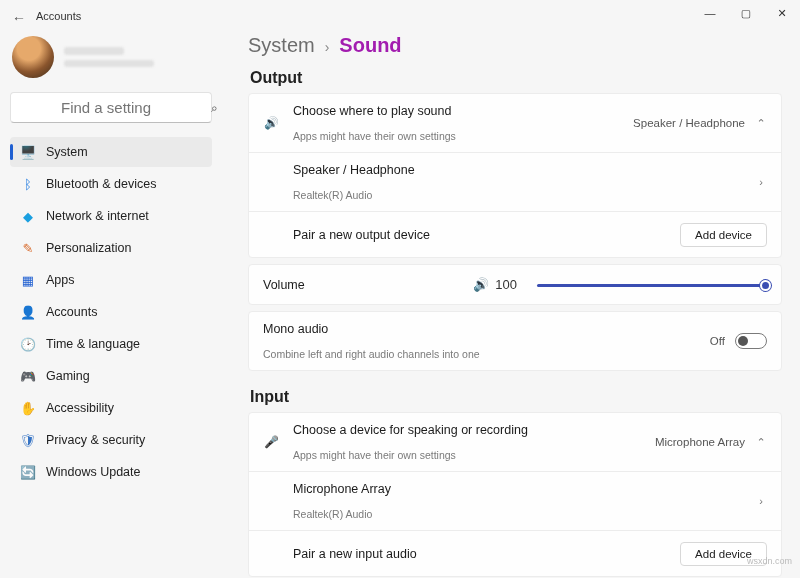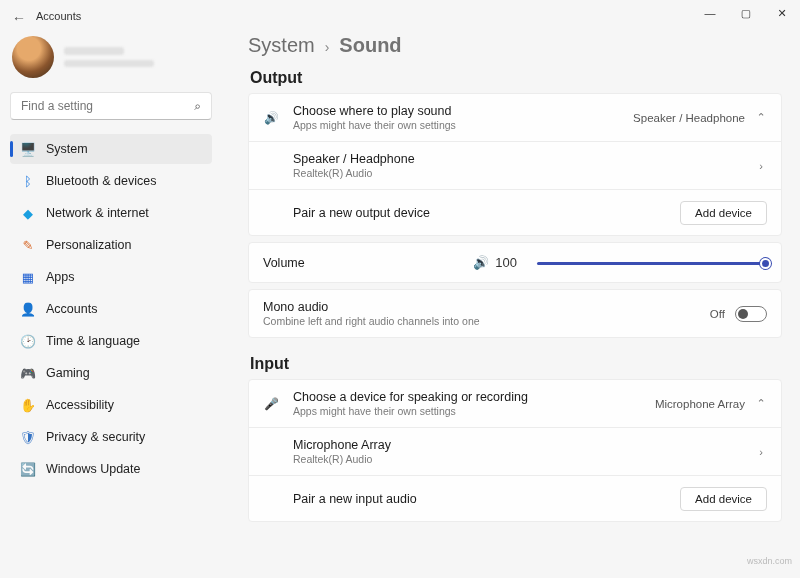--- a/index.html
+++ b/index.html
@@ -19,48 +19,48 @@
 
   
   .user { display: flex; align-items: center; gap: 10px; padding: 4px 2px 14px 2px; }
   .avatar { width: 42px; height: 42px; border-radius: 50%; background: radial-gradient(circle at 40% 30%, #e6a96b 0 30%, #8a552d 60%, #3a2a1a 100%); }
   .user-lines .l1, .user-lines .l2 { background: #e1e1e1; border-radius: 3px; height: 8px; filter: blur(1px); }
   .user-lines .l1 { width: 60px; margin-bottom: 5px; }
   .user-lines .l2 { width: 90px; height: 7px; }
 
   
   .search { display: flex; align-items: center; justify-content: space-between; background: #fff; border: 1px solid #e2e2e2; border-bottom: 1px solid #bdbdbd; border-radius: 4px; padding: 6px 10px; margin-bottom: 14px; }
-  .search input { border: none; outline: none; font-size: 12px; width: 150px; background: transparent; }
+  .search input { border: none; outline: none; font-size: 15px; width: 150px; background: transparent; margin-left: 40px; }
   .search .mag { color: #555; font-size: 12px; }
 
   
   .nav { display: flex; flex-direction: column; gap: 2px; }
   .nav-item { display: flex; align-items: center; gap: 10px; height: 30px; padding: 0 10px; border-radius: 4px; font-size: 12.5px; color: #222; cursor: default; }
   .nav-item.sel { background: #eaeaea; position: relative; }
   .nav-item.sel::before { content: ""; position: absolute; left: 0; top: 7px; bottom: 7px; width: 3px; border-radius: 2px; background: #1f5fd1; }
   .nav-icon { width: 16px; height: 16px; display: flex; align-items: center; justify-content: center; font-size: 13px; }
 
   
   .crumbs { display: flex; align-items: baseline; gap: 10px; margin-bottom: 12px; }
   .crumb-a { font-size: 20px; color: #6d6d6d; font-weight: 400; }
   .crumb-sep { color: #888; font-size: 14px; }
-  .crumb-b { font-size: 20px; font-weight: 600; color: #737373; }
+  .crumb-b { font-size: 20px; font-weight: 600; color: #a21caf; }
 
   
   .sect { font-size: 16px; font-weight: 600; color: #222; margin: 6px 0 6px 2px; }
 
   
   .card { background: #fefefe; border: 1px solid #ececec; border-radius: 4px; margin-bottom: 6px; }
   .row { display: flex; align-items: center; padding: 10px 14px; min-height: 46px; gap: 12px; }
   .row + .row { border-top: 1px solid #ececec; }
   .row.sub { padding-left: 44px; }
   .row .lead { width: 18px; display:flex; align-items:center; justify-content:center; color:#555; flex-shrink:0; }
   .row .texts { flex: 1; }
   .row .ttl { font-size: 12.5px; color: #1b1b1b; }
-  .row .sub-t { font-size: 10.5px; color: #7a7a7a; margin-top: 1px; }
+  .row .sub-t { font-size: 10.5px; color: #7a7a7a; margin-top: 12px; }
   .row .trail { display: flex; align-items: center; gap: 10px; color: #555; font-size: 11.5px; }
   .chev { color: #777; font-size: 11px; width: 12px; text-align: center; }
   .pill-btn { background: #fff; border: 1px solid #d8d8d8; border-radius: 4px; padding: 5px 14px; font-size: 11.5px; color: #222; }
 
   
   .volrow { display:flex; align-items:center; padding: 12px 14px; }
   .volrow .ttl { flex:1; font-size:12.5px; }
   .volrow .vicon { color:#555; margin-right:6px; font-size:13px; }
   .volrow .vval { font-size: 13px; color:#333; margin-right:20px; }
   .slider { width: 230px; height: 14px; position: relative; }

